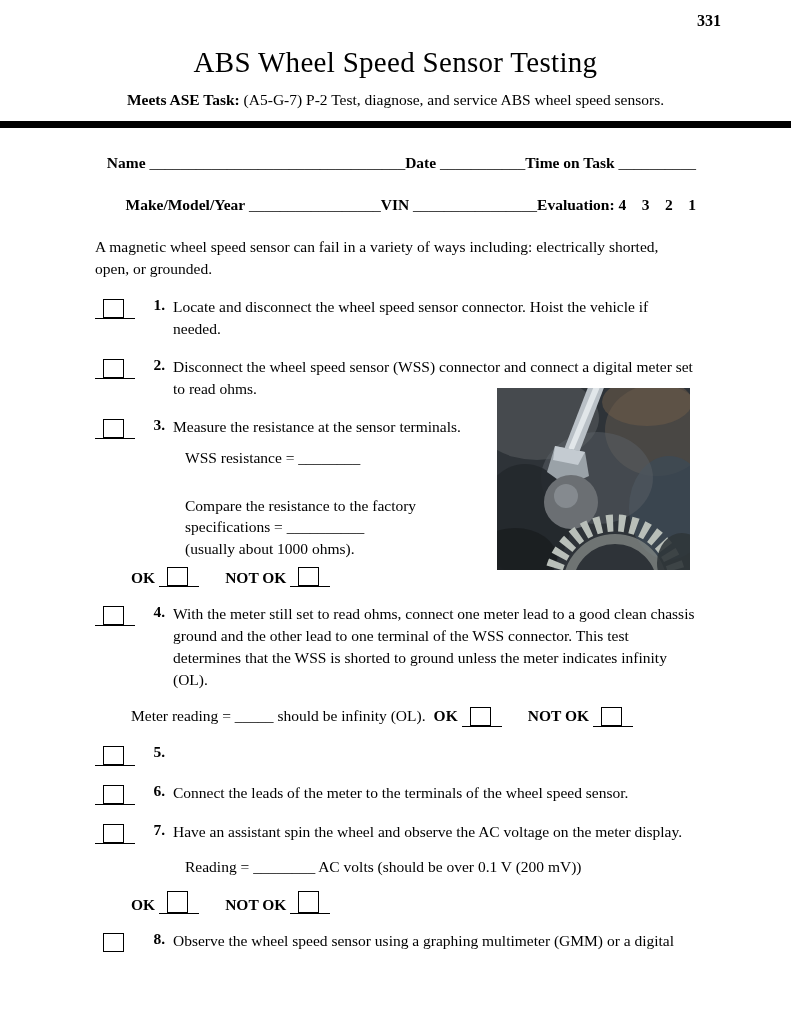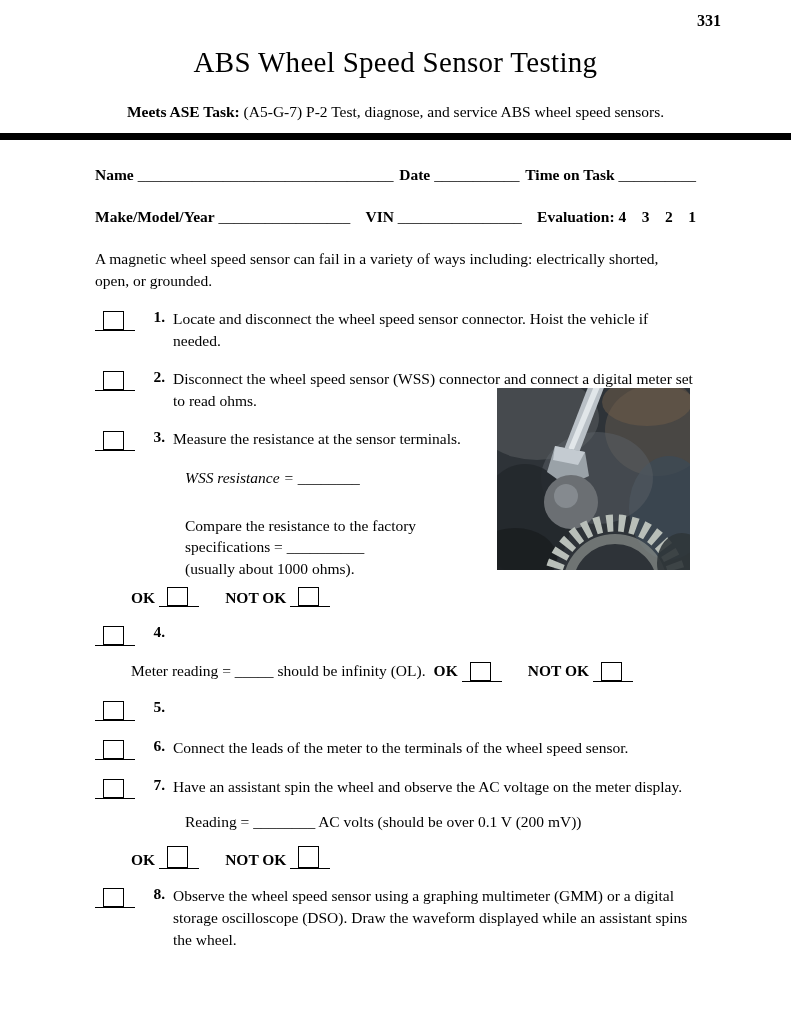--- a/index.html
+++ b/index.html
@@ -13,42 +13,42 @@
     font-family:"Liberation Serif", serif;
     font-size:15.5px;
     overflow:hidden;
   }
   .content { margin:0 95px; }
   .bold { font-weight:bold; }
 
   .page-number { position:absolute; top:12px; right:70px; font-weight:bold; font-size:16px; }
 
   .title { text-align:center; font-size:29px; font-weight:normal; padding-top:46px; letter-spacing:0.3px; }
-  .ase-line { text-align:center; margin-top:24px; }
+  .ase-line { text-align:center; margin-top:12px; }
   .black-bar { height:7px; background:#000; margin-top:12px; width:100%; }
 
-  .form-row { display:flex; justify-content:space-between; align-items:baseline; }
+  .form-row { display:flex; justify-content:flex-end; align-items:baseline; }
   .form-row.row1 { margin-top:26px; }
   .form-row.row2 { margin-top:24px; }
   .fgroup { white-space:nowrap; }
   .eval-nums { white-space:pre; }
 
   .intro { margin-top:22px; line-height:1.42; }
 
   .steps { margin-top:0; }
   .step { display:flex; align-items:flex-start; margin-top:16px; }
   .step-check { margin-top:1px; }
   .step-num { font-weight:bold; width:26px; text-align:right; margin-left:4px; flex:none; }
   .step-text { margin-left:8px; line-height:1.42; flex:1; }
 
   .checkline { position:relative; display:inline-block; width:40px; height:22px; border-bottom:1.6px solid #000; flex:none; }
   .cbox { position:absolute; left:8px; bottom:0; width:21px; height:19px; border:1.6px solid #000; background:#fff; }
 
   .sub { margin-left:90px; }
-  .sub3-wss { margin-top:18px;font-style:italic; }
+  .sub3-wss { margin-top:10px; }
   .sub3-compare { margin-top:28px; line-height:1.38; width:300px; }
   .okrow { display:flex; align-items:flex-end; margin-top:6px;margin-left:36px; }
   .okrow .ok-lbl { font-weight:bold; margin-right:4px; }
   .okrow .notok-lbl { font-weight:bold; margin-left:26px; margin-right:4px; }
   .meter-row { margin-top:14px;align-items:center; }
   .meter-row .meter-text { margin-right:8px; }
   .reading-line { margin-top:14px; }
   .okrow7 { margin-top:12px; }
   .okrow7 .checkline { height:26px; }
   .okrow7 .cbox { height:22px; }
@@ -154,20 +154,21 @@
         <span class="checkline">
             <span class="cbox"></span>
           </span>
       </div>
 
       <div class="step">
         <span class="checkline step-check">
             <span class="cbox"></span>
           </span>
         <span class="step-num">4.</span>
+        <span class="step-text">With the meter still set to read ohms, connect one meter lead to a good clean chassis ground and the other lead to one terminal of the WSS connector.  This test determines that the WSS is shorted to ground unless the meter indicates infinity (OL).</span>
       </div>
 
       <div class="sub okrow meter-row">
         <span class="meter-text">Meter reading = _____ should be infinity (OL).</span>
         <span class="ok-lbl">OK</span>
         <span class="checkline">
             <span class="cbox"></span>
           </span>
         <span class="notok-lbl">NOT OK</span>
         <span class="checkline">

